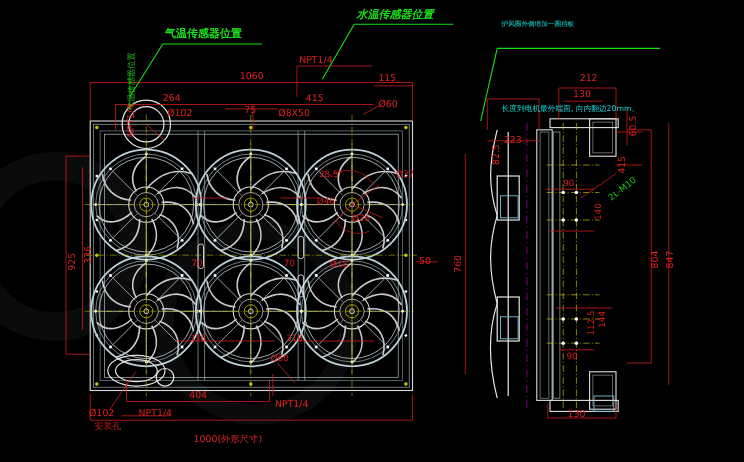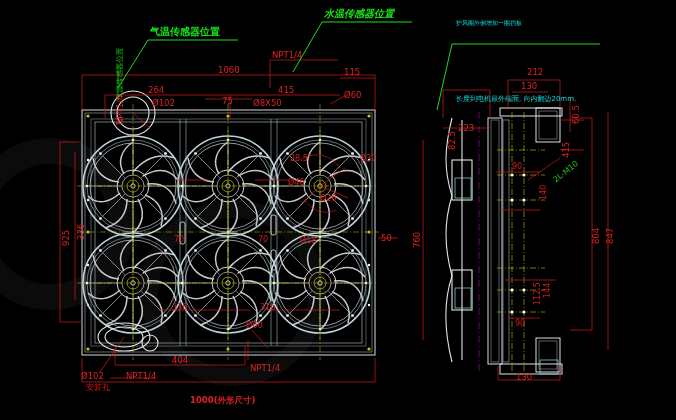--- a/index.html
+++ b/index.html
@@ -322,21 +322,21 @@
   <div class="lbl dim" style="left:172px;top:304px;">336</div>
   <div class="lbl dim" style="left:260px;top:304px;">316</div>
   <div class="lbl dim" style="left:244px;top:179px;margin-left:44px;">Ø46</div>
   <div class="lbl dim" style="left:312px;top:155px;margin-left:48px;">Ø37</div>
   <div class="lbl dim" style="left:320px;top:195px;">Ø26</div>
   <div class="lbl dim" style="left:290px;top:155px;">28.5°</div>
   <div class="lbl dim" style="left:300px;top:237px;">Ø18</div>
   <div class="lbl dim" style="left:246px;top:322px;">Ø60</div>
 
   <div class="lbl dim-b" style="left:172px;top:356px;">404</div>
-  <div class="lbl dim-b" style="left:190px;top:396px;font-weight:bold;">1000(外形尺寸)</div>
+  <div class="lbl dim-b" style="left:176px;top:396px;">1000(外形尺寸)</div>
   <div class="lbl dim-b" style="left:126px;top:372px;">NPT1/4</div>
   <div class="lbl dim-b" style="left:250px;top:364px;">NPT1/4</div>
   <div class="lbl dim-b" style="left:81px;top:372px;">Ø102</div>
   <div class="lbl dim" style="left:86px;top:384px;">安装孔</div>
 
   <div class="lbl dim-b" style="left:458px;top:78px;margin-top:46px;">223</div>
   <div class="lbl dim-b" style="left:527px;top:68px;">212</div>
   <div class="lbl dim-b" style="left:521px;top:82px;">130</div>
   <div class="lbl dim-b rot90" style="left:572px;top:124px;">60.5</div>
   <div class="lbl dim-b rot90" style="left:448px;top:150px;">82.5</div>

